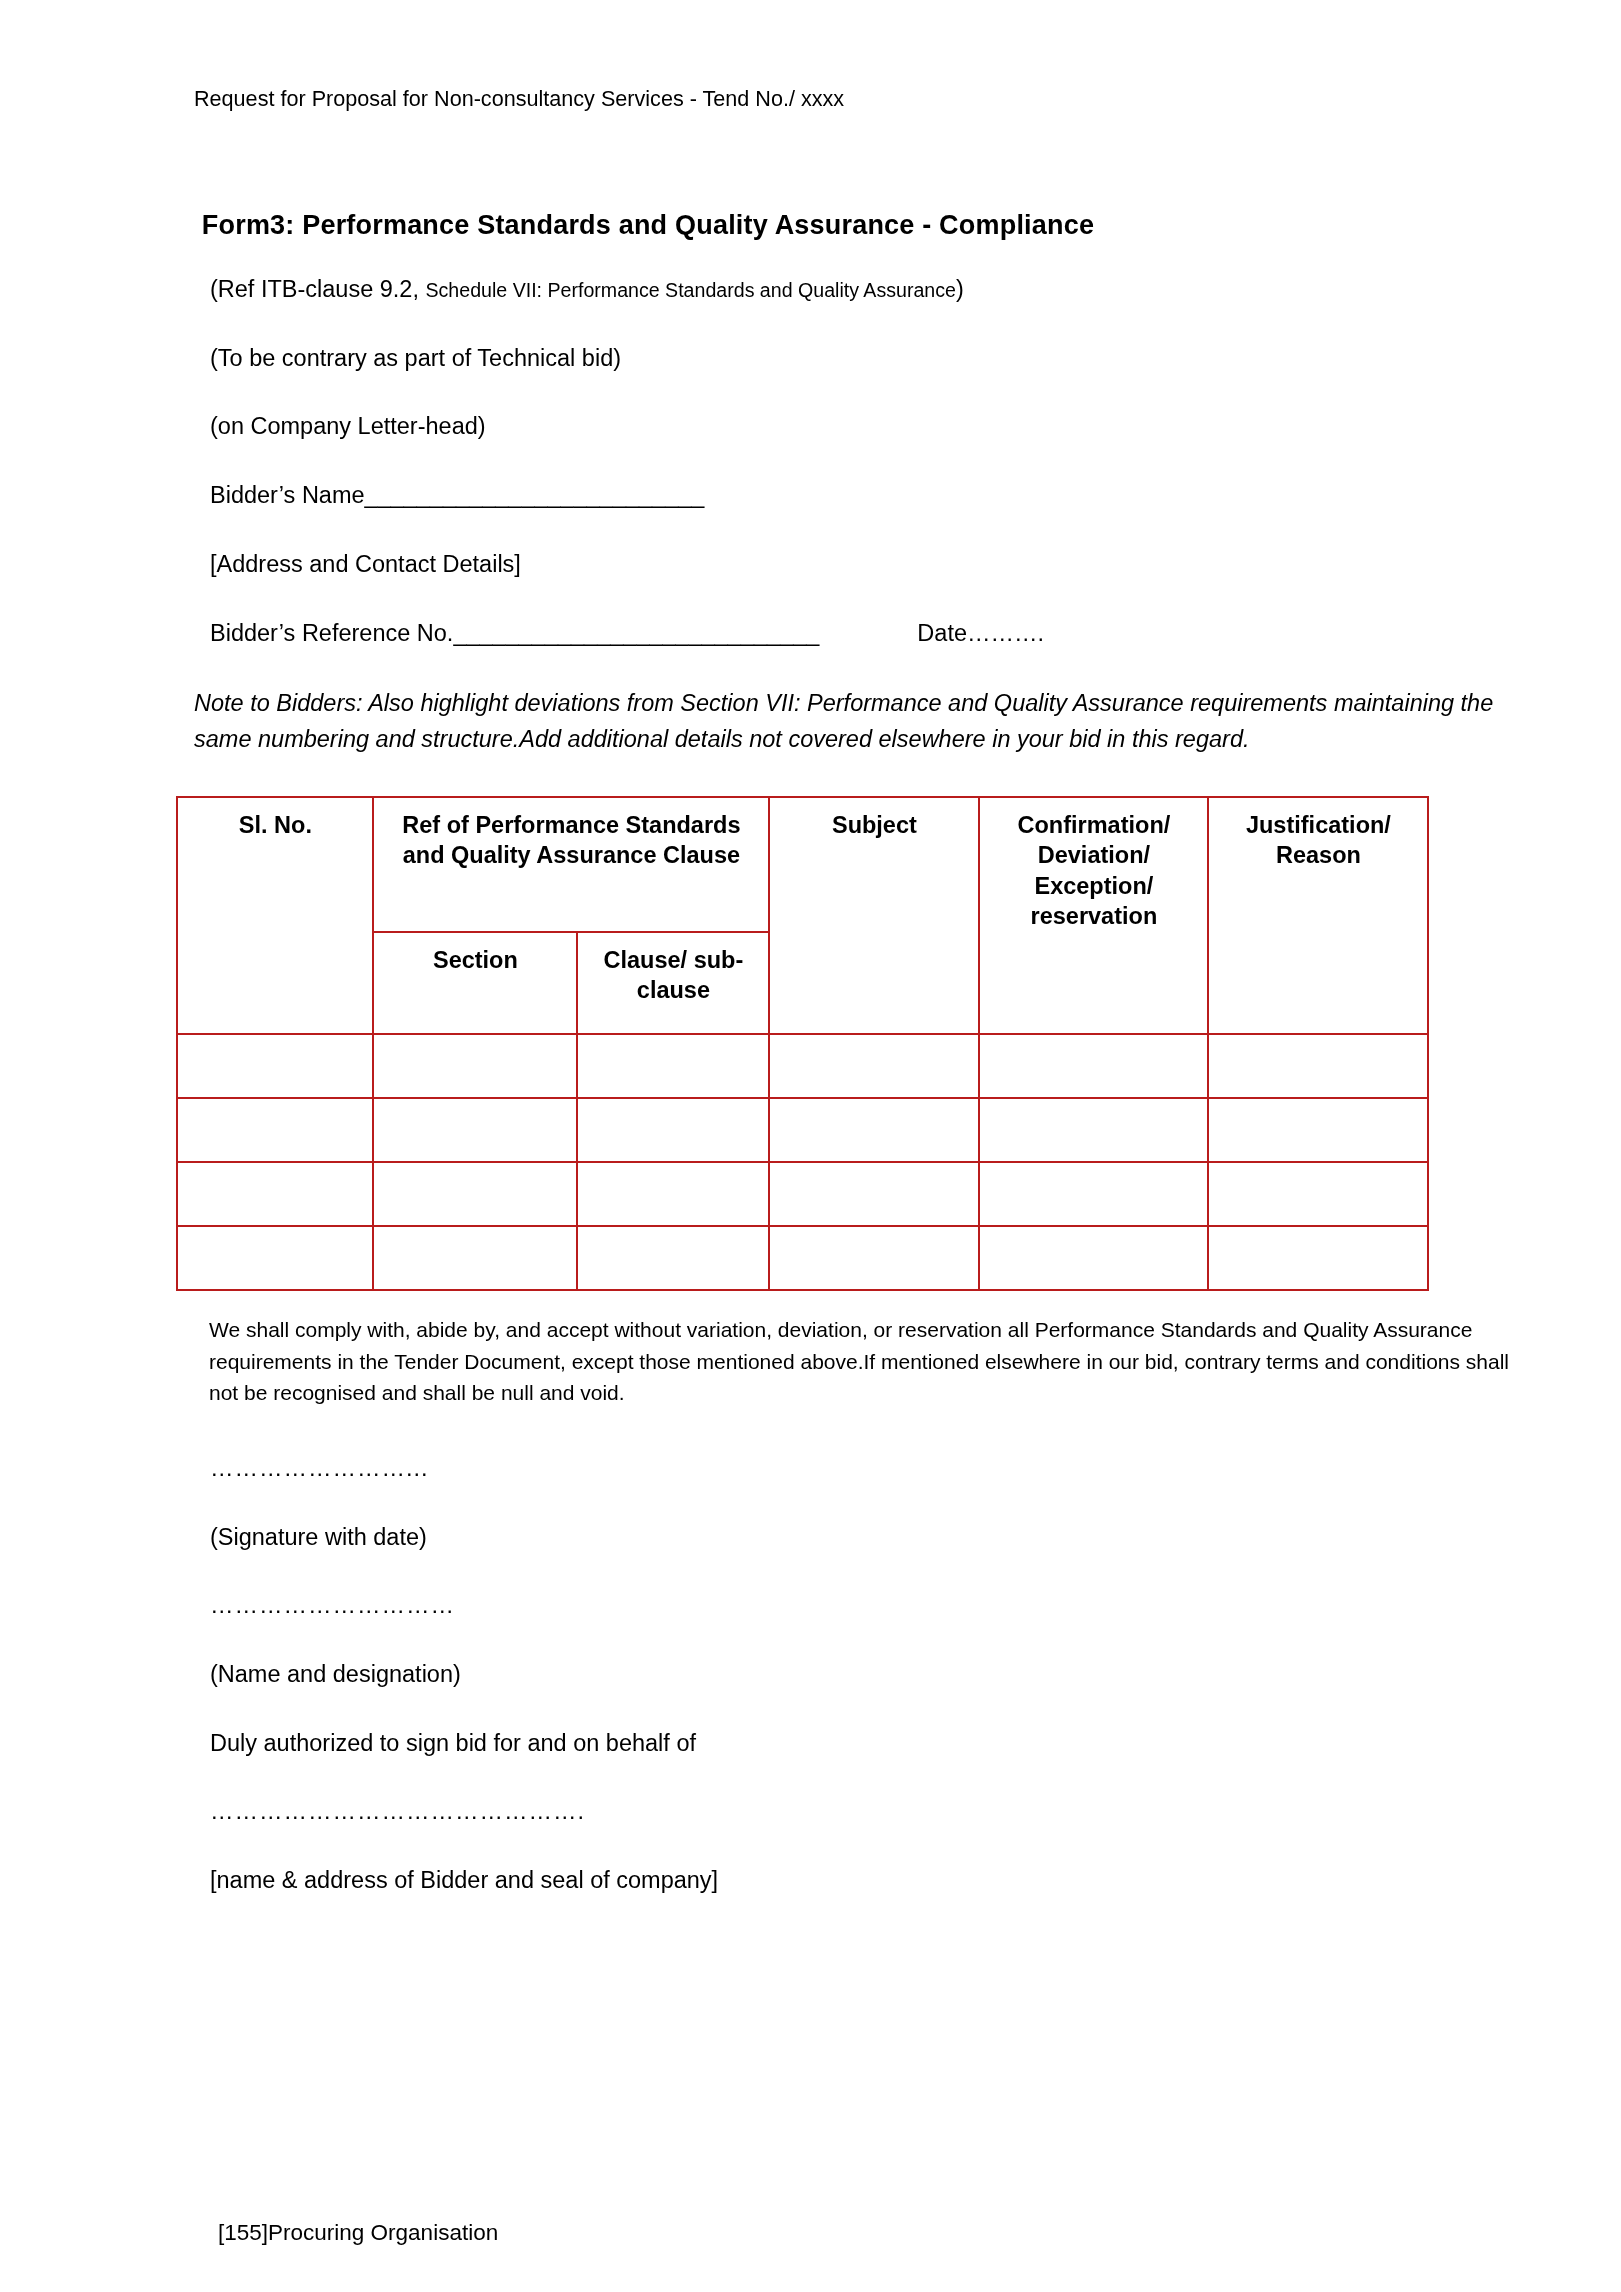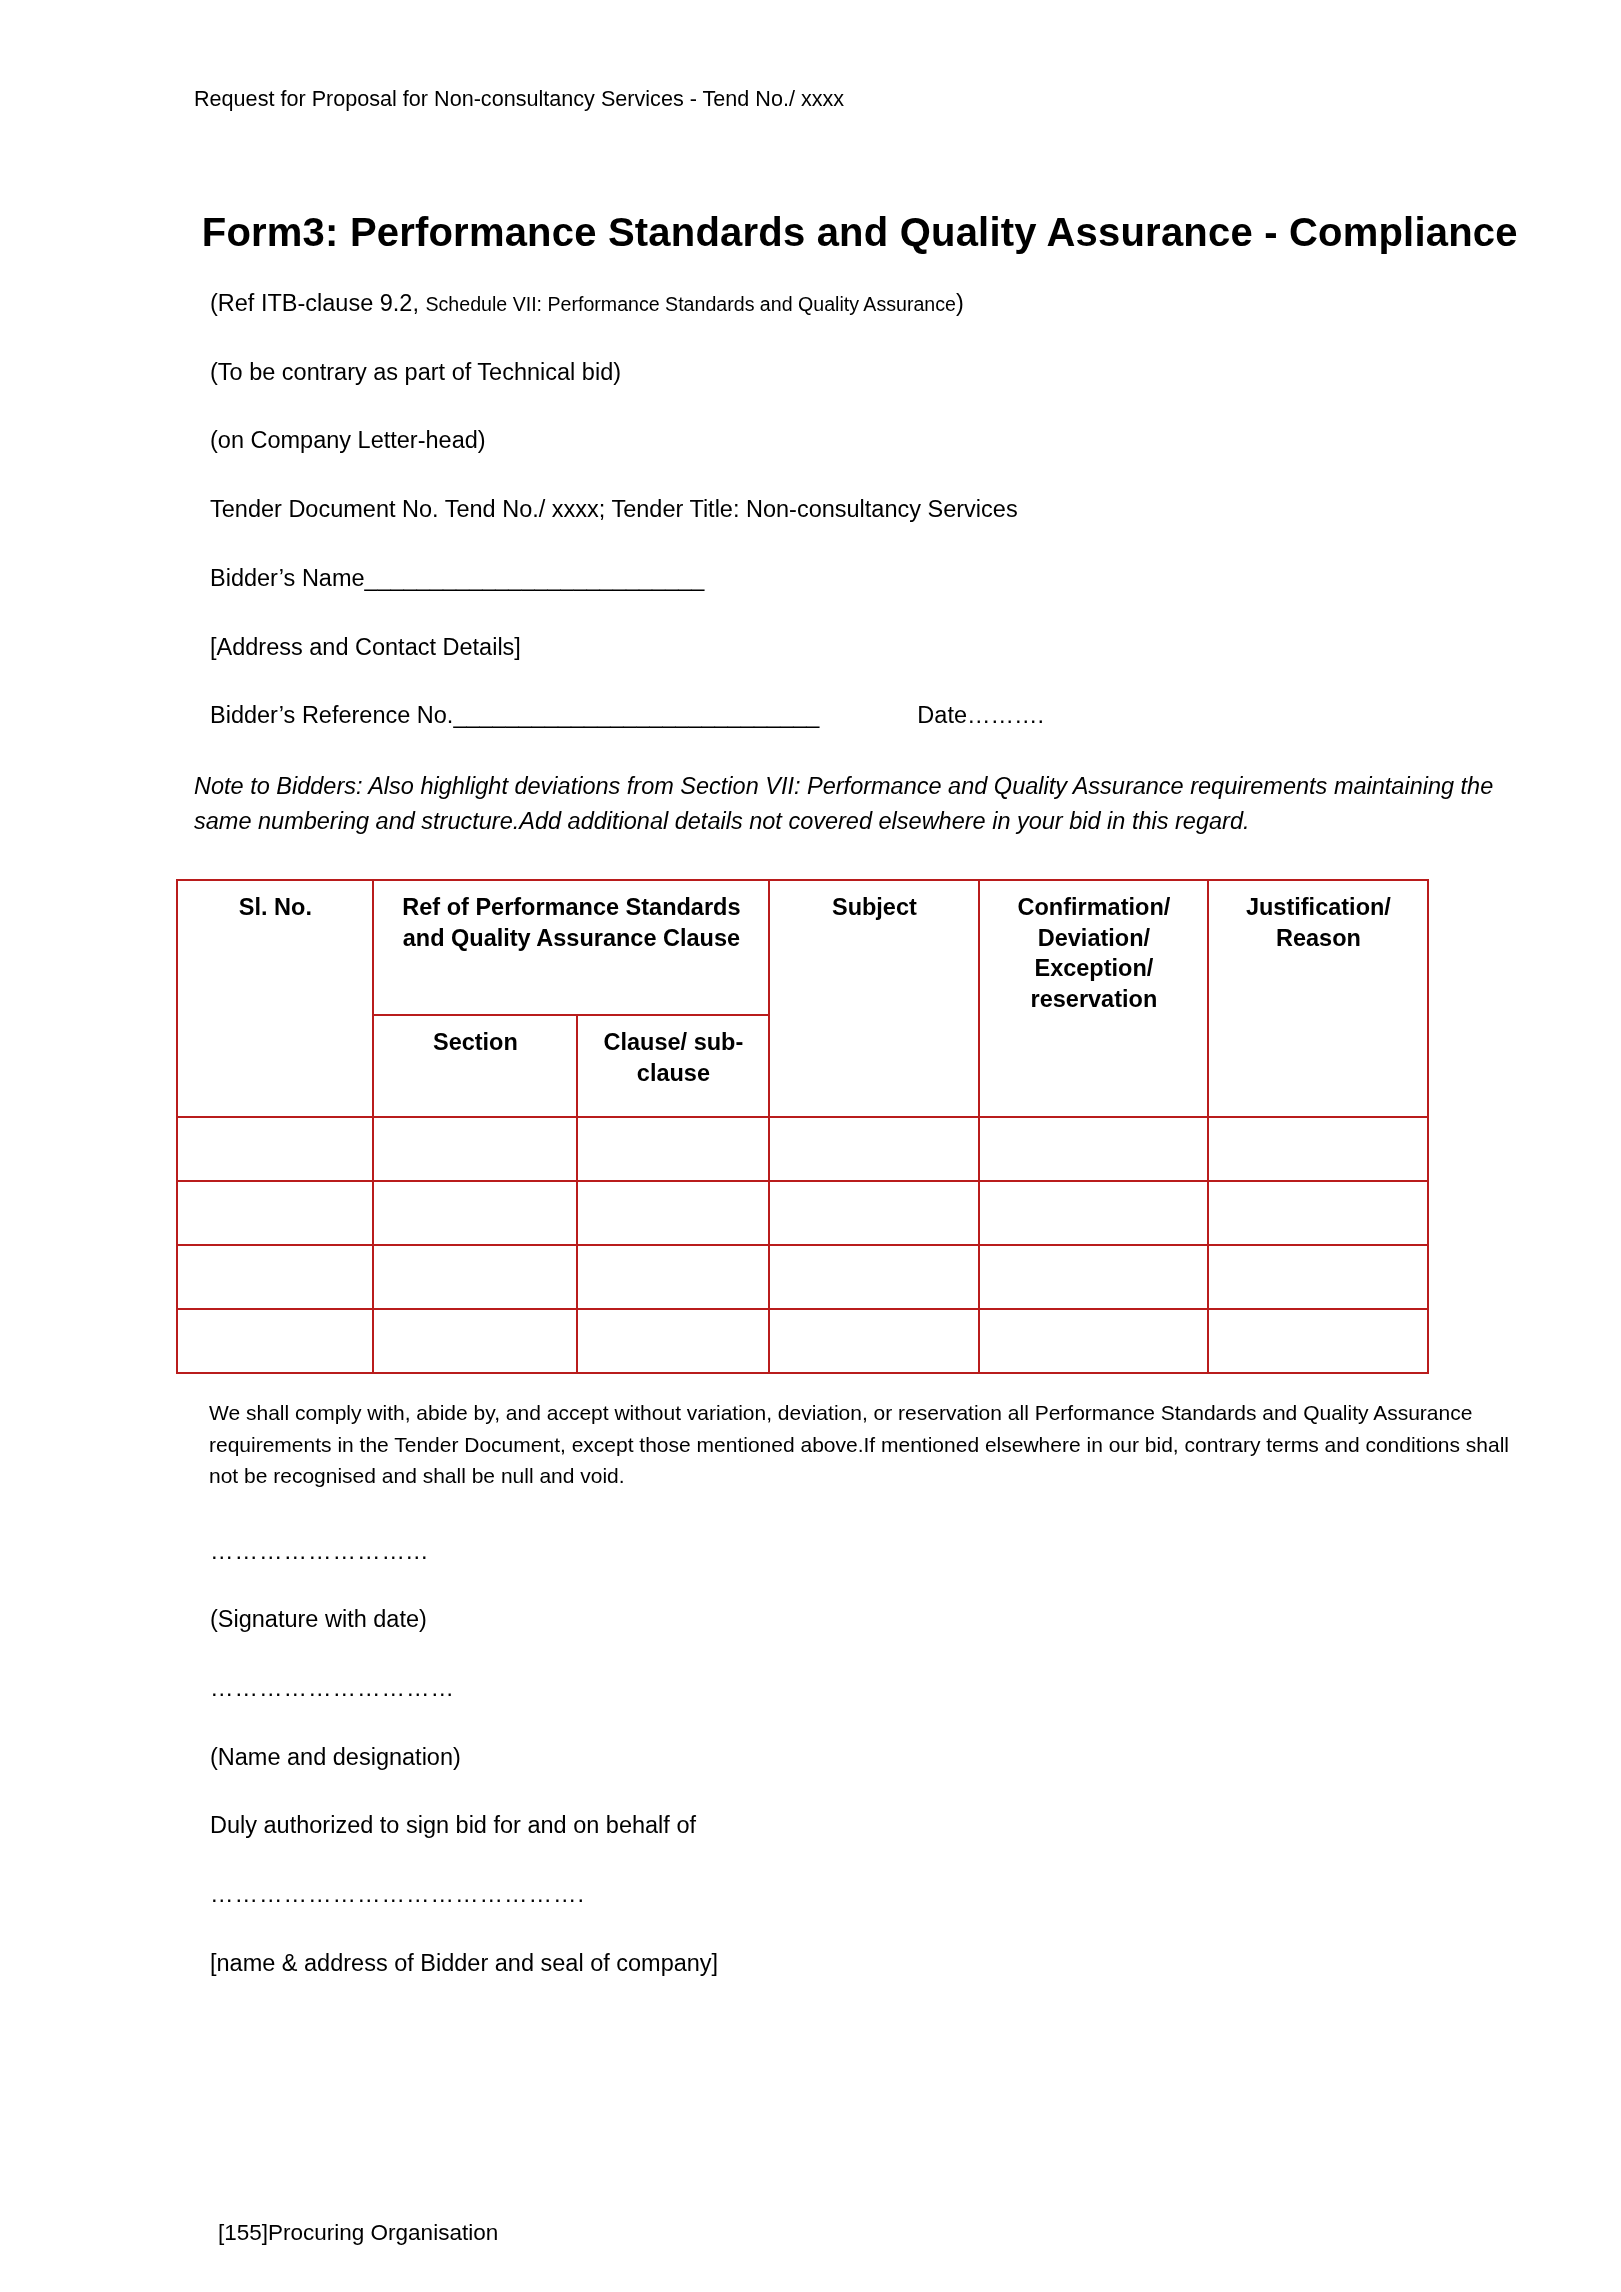--- a/index.html
+++ b/index.html
@@ -14,21 +14,21 @@
     overflow: hidden;
   }
   .page {
     padding: 86px 82px 0 194px;
   }
   .doc-header {
     font-size: 21.6px;
     margin-bottom: 98px;
   }
   h1.title {
-    font-size: 40px;
+    font-size: 27px;
     font-weight: bold;
     margin: 0 0 33px 7.8px;
     letter-spacing: 0.2px;
   }
   p.line {
     font-size: 23.5px;
     line-height: 1.35;
     margin: 0 0 37px 16px;
   }
   .small { font-size: 19.6px; }
@@ -84,21 +84,20 @@
   <div class="doc-header">Request for Proposal for Non-consultancy Services - Tend No./ xxxx</div>
 
   <h1 class="title">Form3: Performance Standards and Quality Assurance - Compliance</h1>
 
   <p class="line"><span>(Ref ITB-clause 9.2, </span><span class="small">Schedule VII: Performance Standards and Quality Assurance</span><span>)</span></p>
 
   <p class="line">(To be contrary as part of Technical bid)</p>
 
   <p class="line">(on Company Letter-head)</p>
 
-  <p class="line">Tender Document No. Tend No./ xxxx; Tender Title: Non-consultancy Services</p>
 
   <p class="line"><span>Bidder’s Name</span><span>__________________________</span></p>
 
   <p class="line">[Address and Contact Details]</p>
 
   <p class="line"><span>Bidder’s Reference No.</span><span>____________________________</span><span class="date-gap">Date……….</span></p>
 
   <p class="note">Note to Bidders: Also highlight deviations from Section VII: Performance and Quality Assurance requirements maintaining the same numbering and structure.Add additional details not covered elsewhere in your bid in this regard.</p>
 
   <table class="compliance-table">

